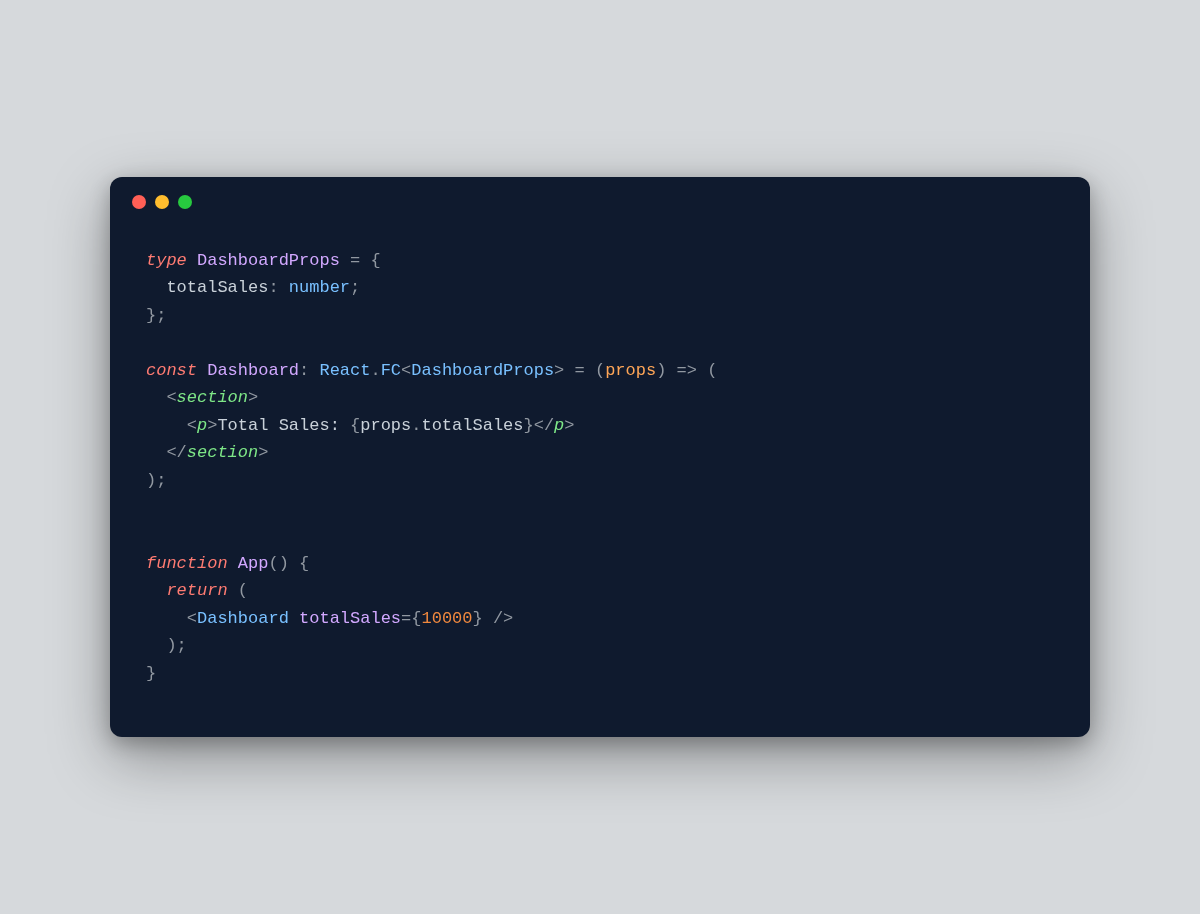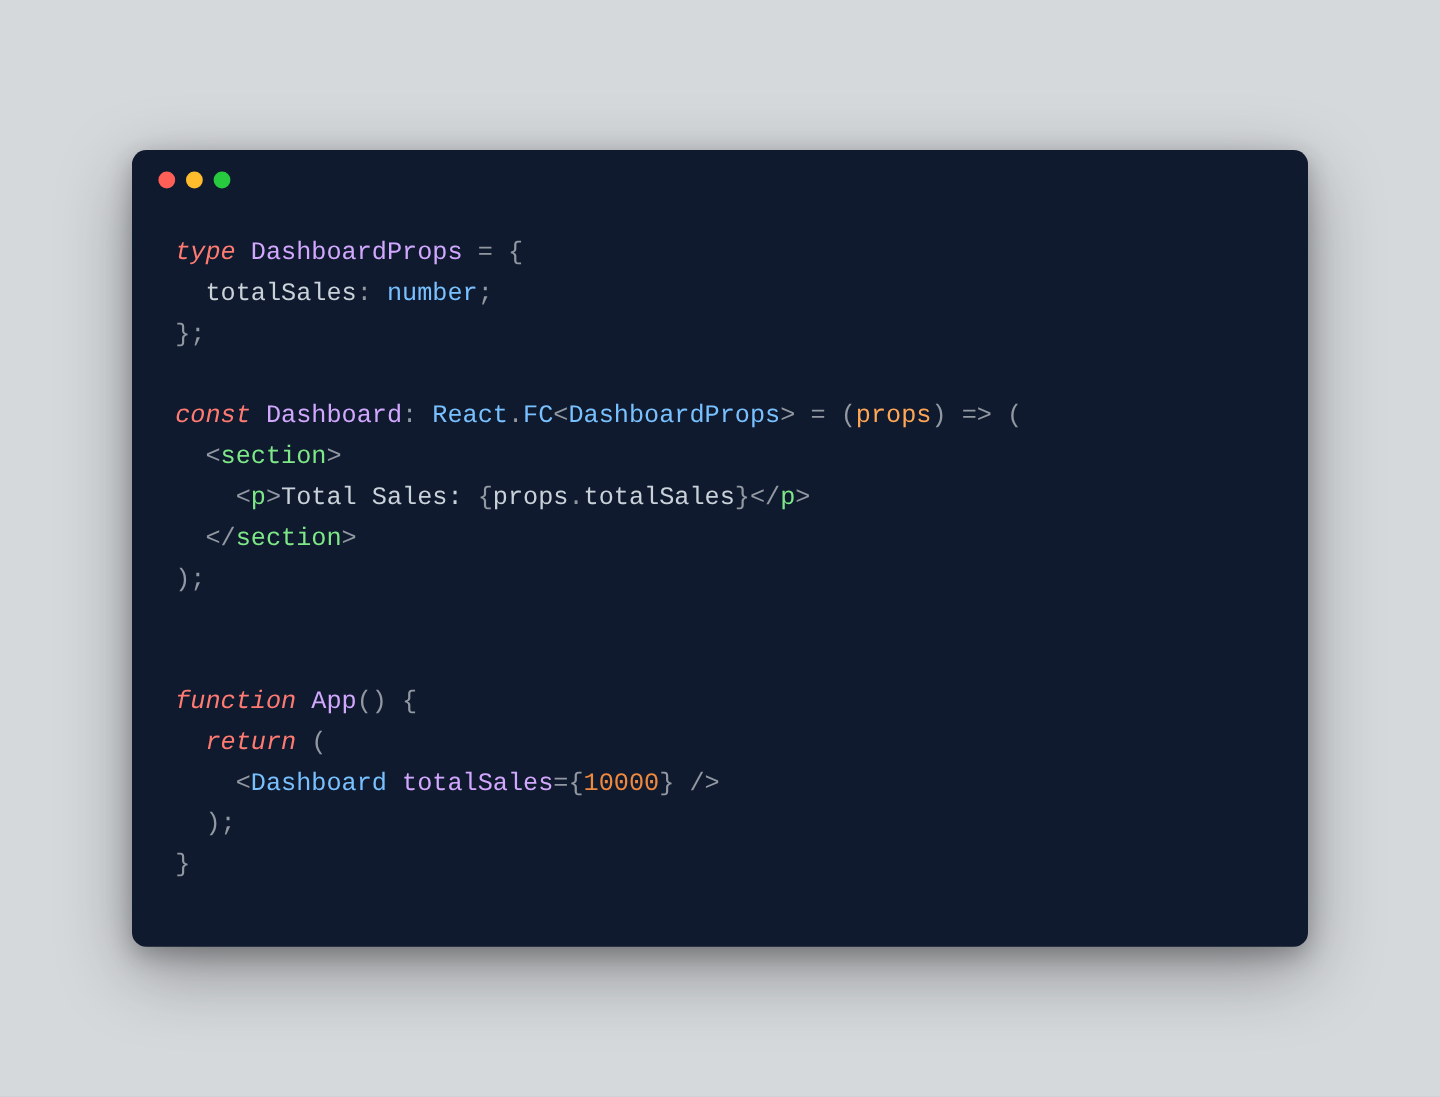--- a/index.html
+++ b/index.html
@@ -46,33 +46,33 @@
   }
   .dot {
     width: 14px; height: 14px; border-radius: 50%;
     display: inline-block;
   }
   .dot.red { background: var(--dot-red); }
   .dot.yellow { background: var(--dot-yellow); }
   .dot.green { background: var(--dot-green); }
   .code {
     padding: 20px 36px 50px 36px;
-    font-size: 21px;
+    font-size: 17px;
     line-height: 1.62;
     color: var(--c-plain);
     white-space: pre;
   }
   .tok-keyword { color: var(--c-keyword); font-style: italic; }
   .tok-entity  { color: var(--c-entity); }
   .tok-type    { color: var(--c-type); text-align: center; }
   .tok-number  { color: var(--c-number); }
   .tok-punct   { color: var(--c-punct); }
   .tok-plain   { color: var(--c-plain); }
   .tok-variable{ color: var(--c-variable); }
-  .tok-prop    { color: var(--c-prop); }
+  .tok-prop    { color: var(--c-prop); font-style: italic; }
 </style>
 </head>
 <body>
 
 <div class="stage">
   <div class="window">
     <div class="titlebar">
       <span class="dot red"></span>
       <span class="dot yellow"></span>
       <span class="dot green"></span>

